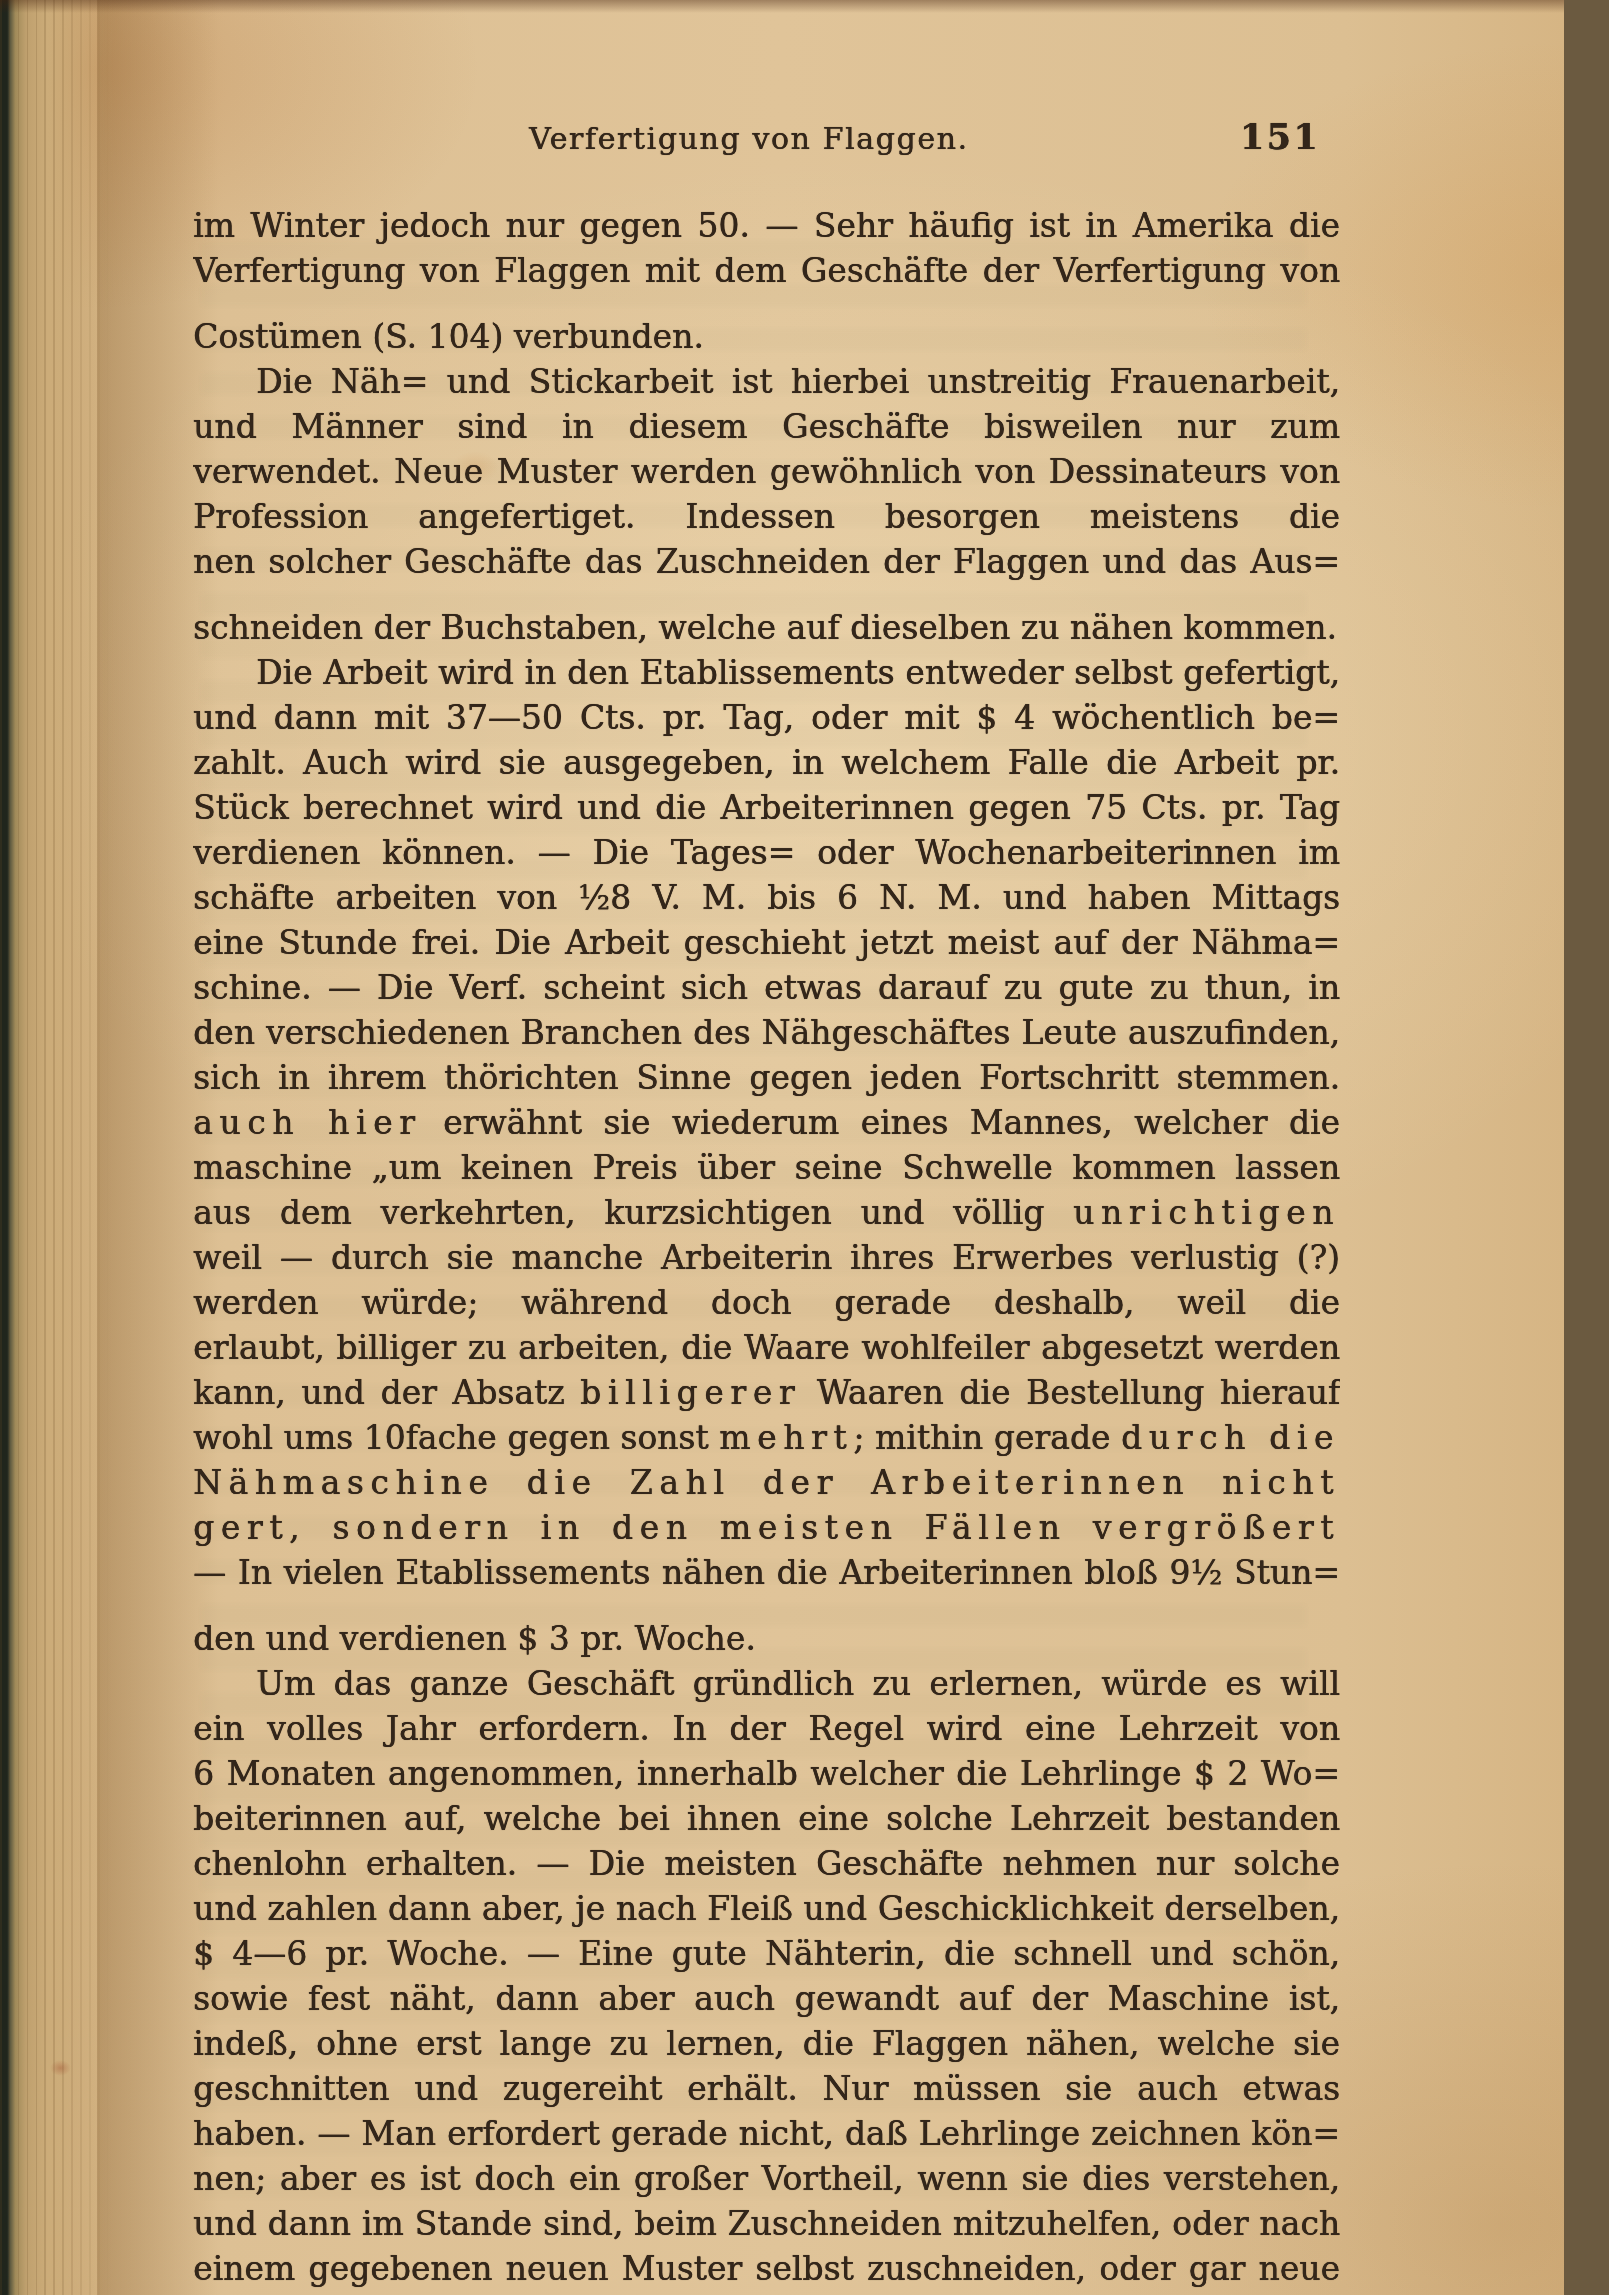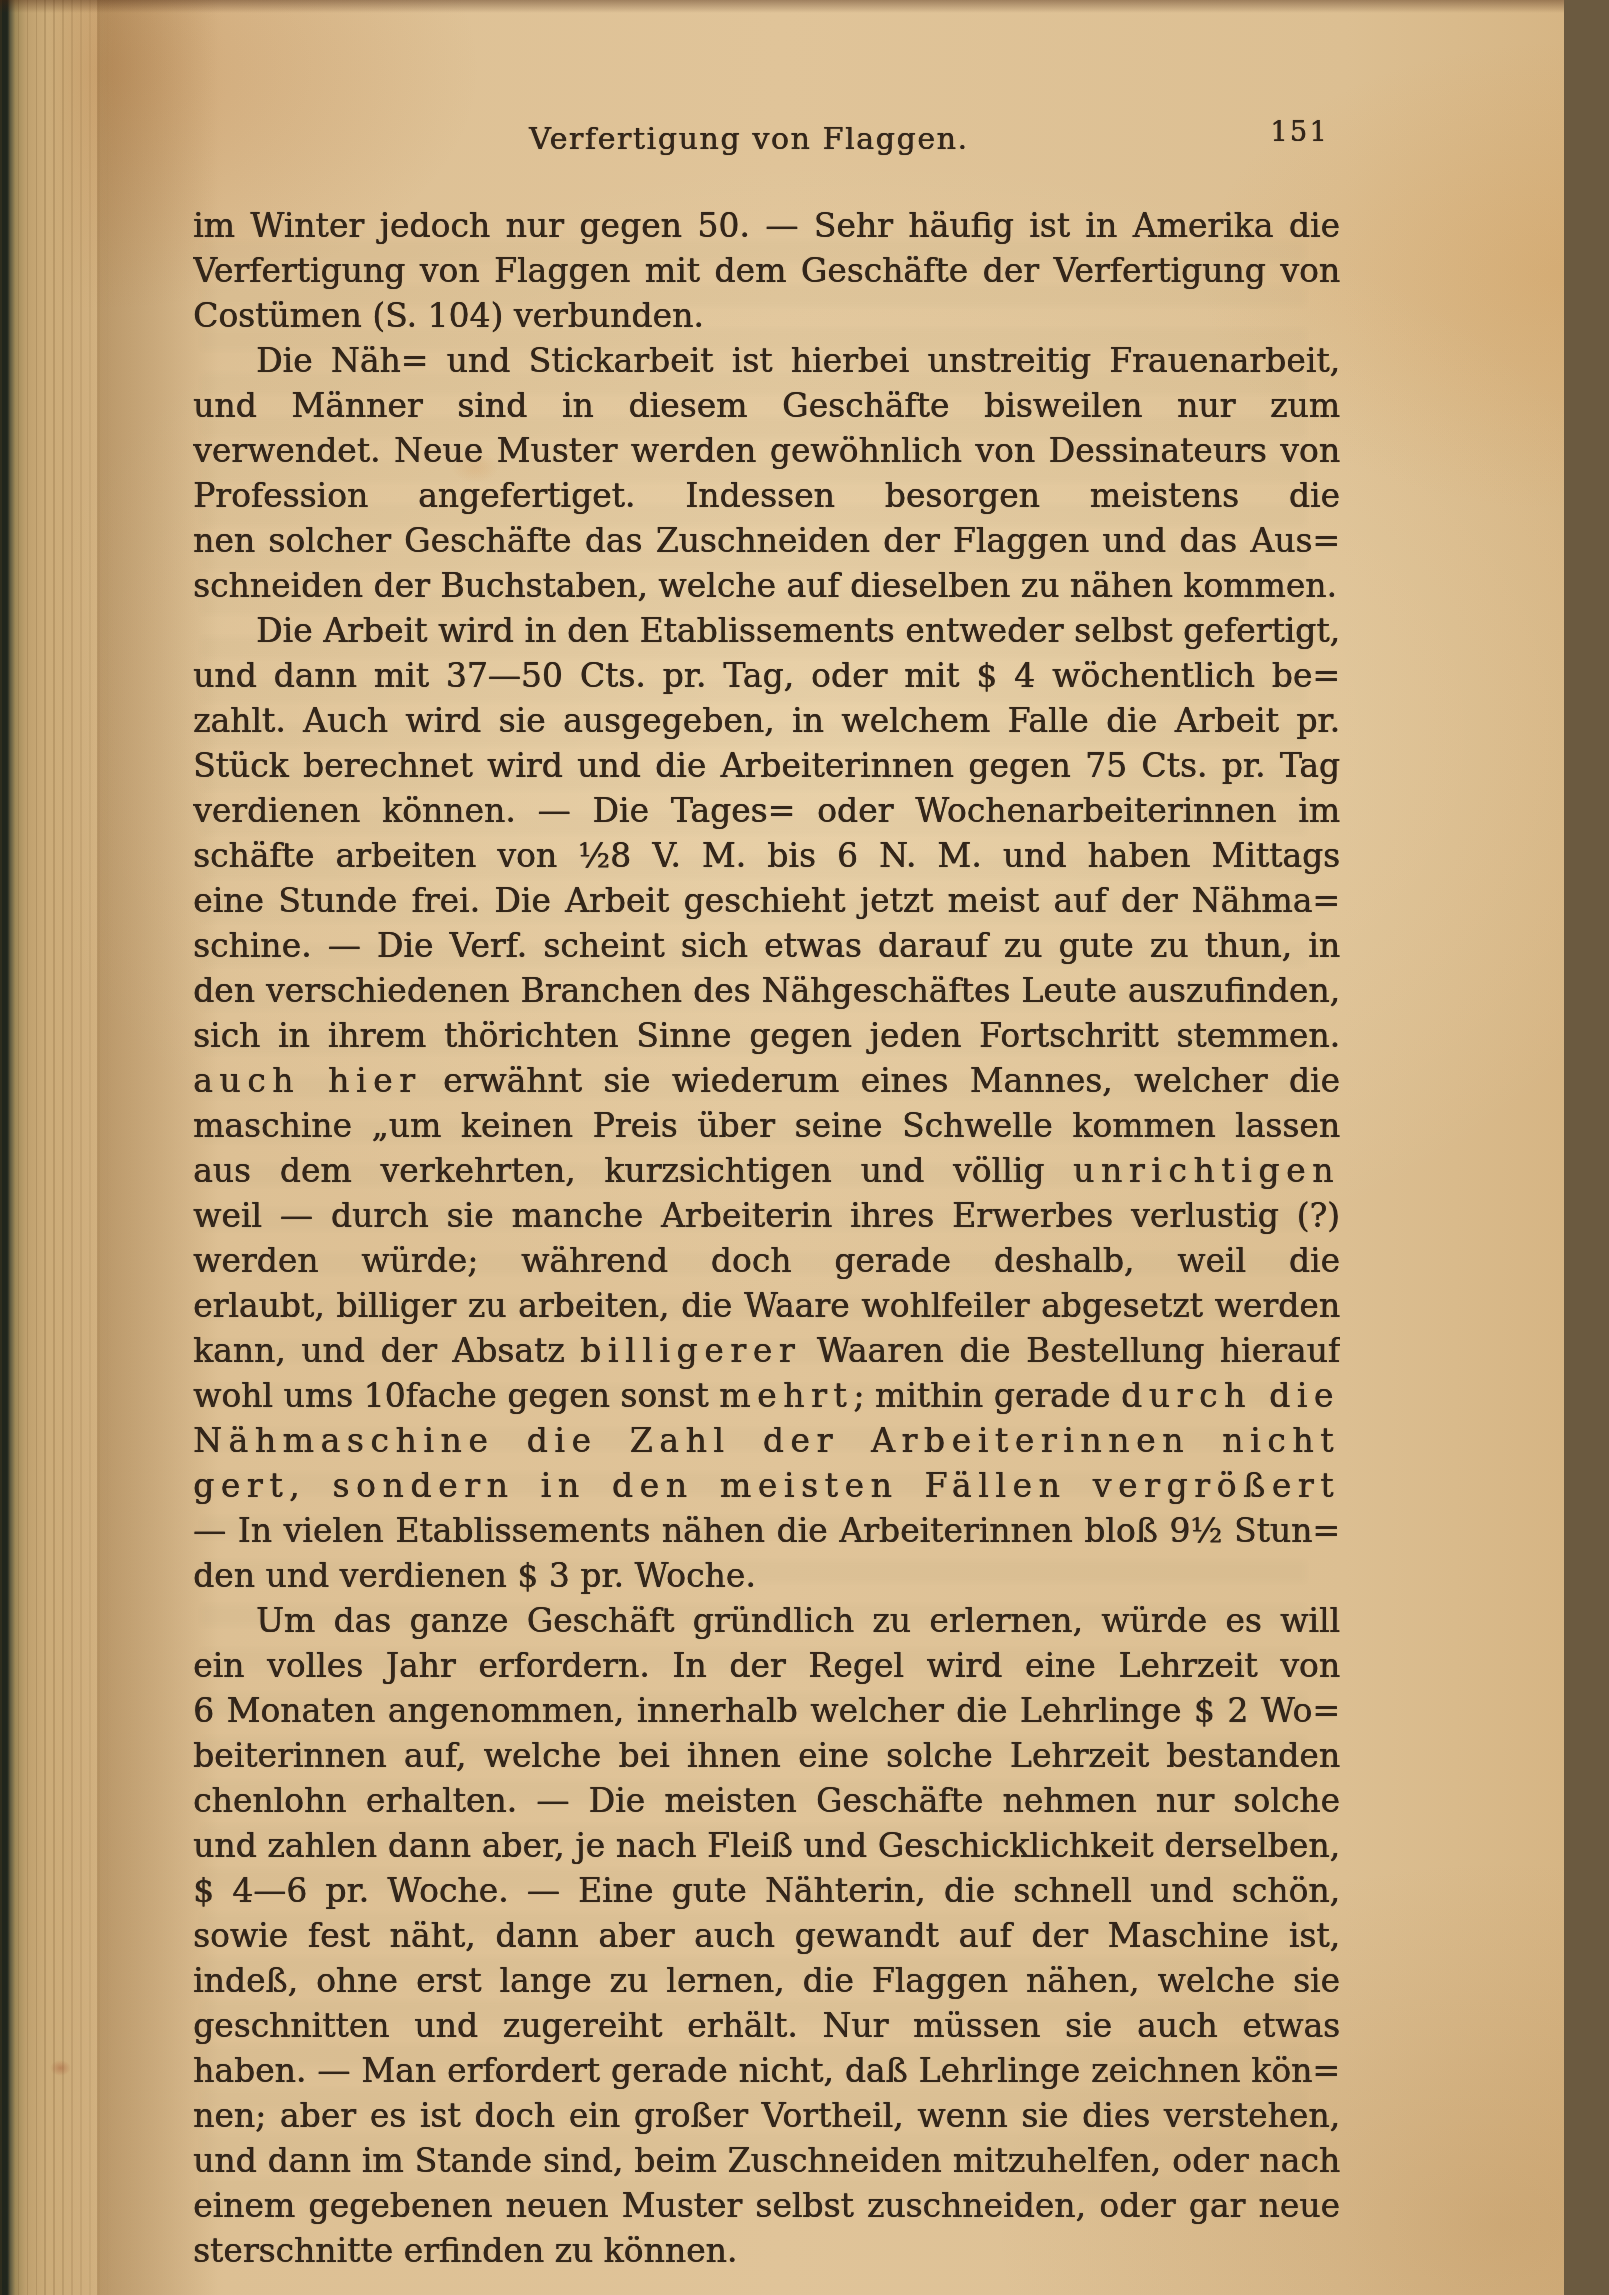--- a/index.html
+++ b/index.html
@@ -28,26 +28,26 @@
     background:repeating-linear-gradient(180deg, rgba(92,102,74,0.055) 0 21px, rgba(92,102,74,0) 21px 44px);
     filter:blur(2.4px);}
   .spot{position:absolute;border-radius:50%;}
   .spot.s1{left:50px;top:2060px;width:21px;height:16px;background:radial-gradient(rgba(150,60,30,0.35),rgba(150,60,30,0) 70%);}
   .spot.s2{left:451px;top:451px;width:48px;height:32px;background:radial-gradient(rgba(200,120,45,0.15),rgba(200,120,45,0) 70%);}
 
   .content{position:absolute;left:193px;top:121px;width:1147px;color:#33261a;
     text-shadow:0.4px 0 0 currentColor, 0 0 1px rgba(51,38,26,0.55);}
   .header-row{position:relative;height:44px;font-size:30px;}
   .header-title{position:absolute;left:calc(50% - 17.7px);transform:translateX(-50%);letter-spacing:1.6px;white-space:nowrap;}
-  .page-number{position:absolute;right:11px;top:-4.8px;font-size:27px;letter-spacing:2.4px;}
+  .page-number{position:absolute;right:20px;top:-4.8px;font-size:35px;letter-spacing:2.4px;font-weight:bold;}
 
   .body{margin-top:38px;font-size:33px;line-height:45px;}
   .line{text-align:justify;text-align-last:justify;height:45px;overflow:hidden;}
   .line.indent{text-indent:63px;}
-  .line.end{text-align-last:left;}
+  .line.end{text-align-last:left;margin-top:21px;}
   .sp{letter-spacing:0.2em;}
 </style>
 </head>
 <body>
 
 <div class="page">
   <div class="ghost"></div>
   <div class="binding"></div>
   <div class="gutter"></div>
   <div class="top-edge"></div>

